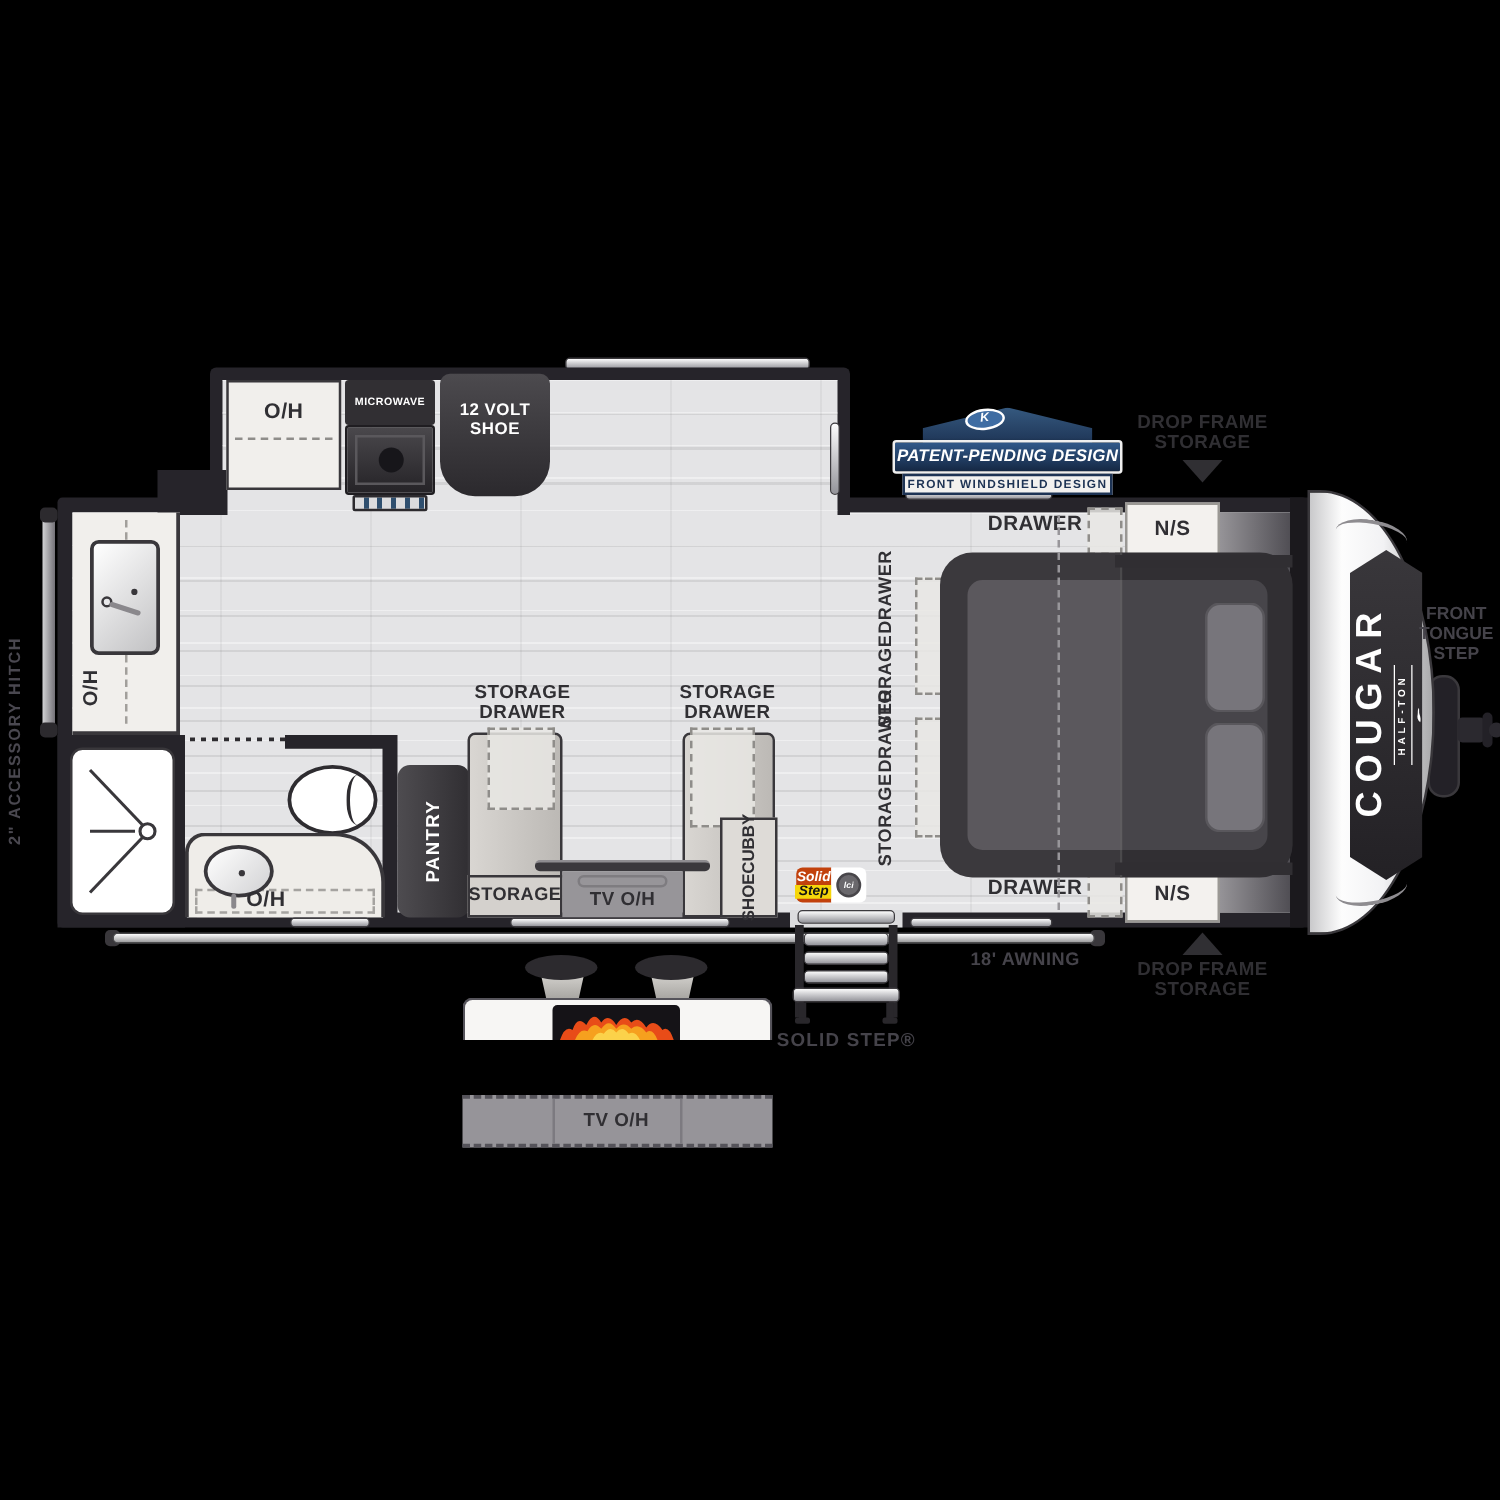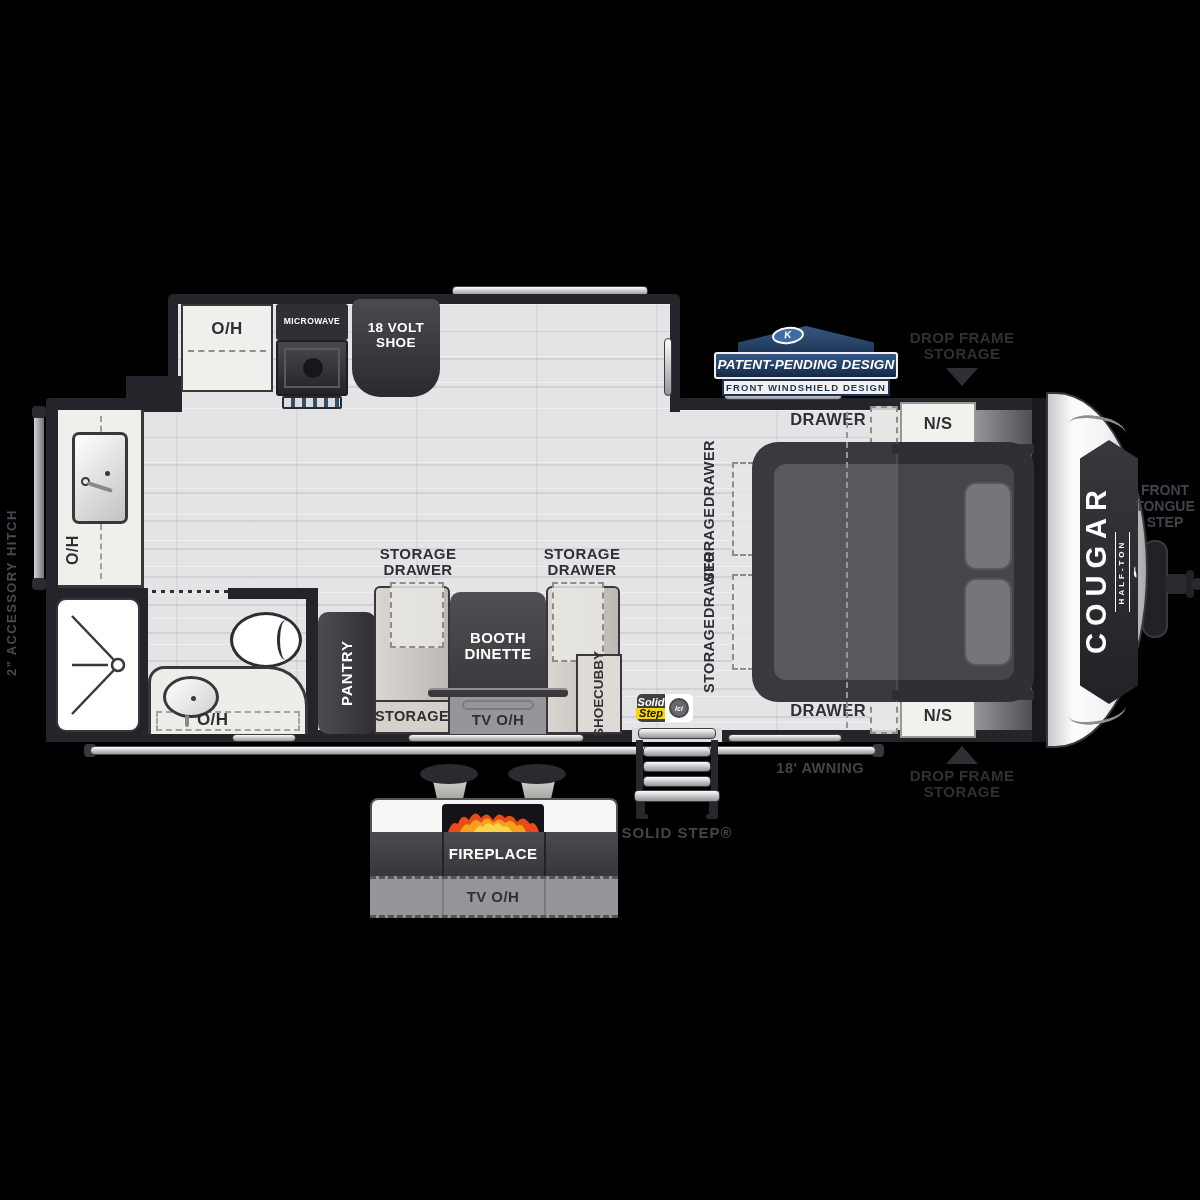--- a/index.html
+++ b/index.html
@@ -45,21 +45,21 @@
     <span class="wlbl" style="font-size:8.5px">MICROWAVE</span>
   </div>
   <div class="abs" style="left:276px;top:340px;width:72px;height:56px;background:linear-gradient(180deg,#4a484c,#252327);border:2px solid #1f1d21;border-radius:3px">
     <div class="abs" style="left:6px;top:6px;right:6px;bottom:6px;border:2px solid #5a585c"></div>
     <div class="abs" style="left:25px;top:16px;width:20px;height:20px;background:#17161a;border-radius:50%"></div>
   </div>
   <div class="abs" style="left:282px;top:396px;width:60px;height:13px;border:2px solid #2c2a2e;border-radius:2px;background:repeating-linear-gradient(90deg,#dcdcde 0 7px,#2f4f6f 7px 11px)"></div>
 
   <div class="abs darkfurn" style="left:352px;top:299px;width:88px;height:98px;border-radius:8px 8px 28px 28px">
     <div class="abs col wlbl" style="left:0;top:22px;width:100%;font-size:13.5px">
-      <div>18 VOLT</div>
+      <div>12 VOLT</div>
       <div>SHOE</div>
     </div>
   </div>
 
   <div class="abs silver" style="left:664px;top:338px;width:8px;height:58px"></div>
 
   <div class="abs" style="left:714px;top:326px;width:184px;height:70px;z-index:9">
     <div class="abs" style="left:24px;top:0;width:136px;height:30px;background:linear-gradient(180deg,#35597f,#1d3354);clip-path:polygon(0 55%,50% 0,100% 55%,100% 100%,0 100%)"></div>
     <div class="abs ctr" style="left:58px;top:1px;width:32px;height:17px;background:#3f6da3;border:2px solid #fff;border-radius:50%;transform:rotate(-6deg)">
       <span class="wlbl" style="font-size:10px;font-style:italic">K</span>
@@ -137,34 +137,28 @@
 
   <div class="abs bench" style="left:546px;top:586px;width:74px;height:148px;border-radius:6px 6px 0 0"></div>
   <div class="abs dashedbox" style="left:552px;top:582px;width:52px;height:80px"></div>
   <div class="abs" style="left:576px;top:654px;width:46px;height:80px;background:#dedbd7;border:2px solid #39373b">
     <div class="abs vtext ctr" style="left:0;top:0;width:100%;height:100%;font-size:13.5px;font-weight:bold;color:#302f33;line-height:1.15">
       <div>SHOE</div>
       <div>CUBBY</div>
     </div>
   </div>
 
-  <div class="abs" style="left:450px;top:592px;width:96px;height:108px;background:linear-gradient(180deg,#514f53,#39373b);border-radius:10px 10px 0 0">
-    <div class="abs col wlbl" style="left:0;top:38px;width:100%;font-size:15px">
-      <div>BOOTH</div>
-      <div>DINETTE</div>
-    </div>
-  </div>
   <div class="abs" style="left:428px;top:688px;width:140px;height:9px;background:#3a383c;border-top:2px solid #8e8c90;border-radius:4px"></div>
   <div class="abs ctr" style="left:450px;top:697px;width:96px;height:37px;background:#979599">
     <div class="abs" style="left:12px;top:3px;right:12px;height:10px;border:2px solid #7e7c80;border-radius:5px"></div>
     <span class="lbl" style="font-size:15px;margin-top:10px">TV O/H</span>
   </div>
 
   <div class="abs" style="left:637px;top:694px;width:78px;height:28px;display:flex;z-index:8">
-    <div class="col" style="width:28px;height:28px;background:#404040;border-radius:5px 0 0 5px;justify-content:center">
+    <div class="col" style="width:28px;height:28px;background:#c2410c;border-radius:5px 0 0 5px;justify-content:center">
       <span style="color:#fff;font-weight:bold;font-style:italic;font-size:11px;line-height:1">Solid</span>
       <span style="background:#f6d60a;color:#141414;font-weight:bold;font-style:italic;font-size:11px;line-height:1;padding:0 3px">Step</span>
     </div>
     <div class="ctr" style="width:28px;height:28px;background:#fff;border-radius:0 5px 5px 0">
       <div class="ctr" style="width:20px;height:20px;background:#6a686c;border-radius:50%;border:2px solid #48464a">
         <span style="color:#fff;font-size:7px;font-weight:bold;font-style:italic">lci</span>
       </div>
     </div>
   </div>
 
@@ -269,24 +263,19 @@
   <div class="abs" style="left:508px;top:764px;width:58px;height:20px;background:#2c2a2e;border-radius:50%"></div>
 
   <div class="abs" style="left:370px;top:798px;width:248px;height:34px;background:#f7f6f4;border:2px solid #55535a;border-bottom:none;border-radius:8px 8px 0 0"></div>
   <div class="abs" style="left:442px;top:804px;width:102px;height:28px;background:#151317;border-radius:4px 4px 0 0;overflow:hidden">
     <svg width="102" height="28" viewBox="0 0 102 28" style="position:absolute;left:0;bottom:0">
       <path d="M6 28 Q10 16 16 20 Q20 8 27 16 Q33 4 39 14 Q45 6 51 16 Q57 6 63 14 Q69 8 75 18 Q81 10 88 20 Q93 16 97 28 Z" fill="#e84c18"></path>
       <path d="M18 28 Q22 18 28 21 Q33 12 39 19 Q45 10 51 19 Q57 12 63 19 Q69 14 75 22 Q80 18 84 28 Z" fill="#f6a01e"></path>
       <path d="M32 28 Q36 20 41 23 Q46 16 51 22 Q56 16 61 23 Q66 20 70 28 Z" fill="#fbd24a"></path>
     </svg>
   </div>
-  <div class="abs" style="left:370px;top:832px;width:248px;height:44px;background:linear-gradient(180deg,#4c4a4e,#38363a)">
-    <div class="abs" style="left:72px;top:0;bottom:0;border-left:2px solid #242226"></div>
-    <div class="abs" style="left:174px;top:0;bottom:0;border-left:2px solid #242226"></div>
-    <div class="abs ctr wlbl" style="left:72px;top:0;width:102px;height:100%;font-size:15px">FIREPLACE</div>
-  </div>
   <div class="abs" style="left:370px;top:876px;width:248px;height:42px;background:#969499;border-top:3px dashed #55535a;border-bottom:3px dashed #55535a">
     <div class="abs" style="left:72px;top:0;bottom:0;border-left:2px solid #7c7a80"></div>
     <div class="abs" style="left:174px;top:0;bottom:0;border-left:2px solid #7c7a80"></div>
     <div class="abs ctr lbl" style="left:72px;top:0;width:102px;height:100%;font-size:15px">TV O/H</div>
   </div>
 
 </div>
 
 </body></html>

